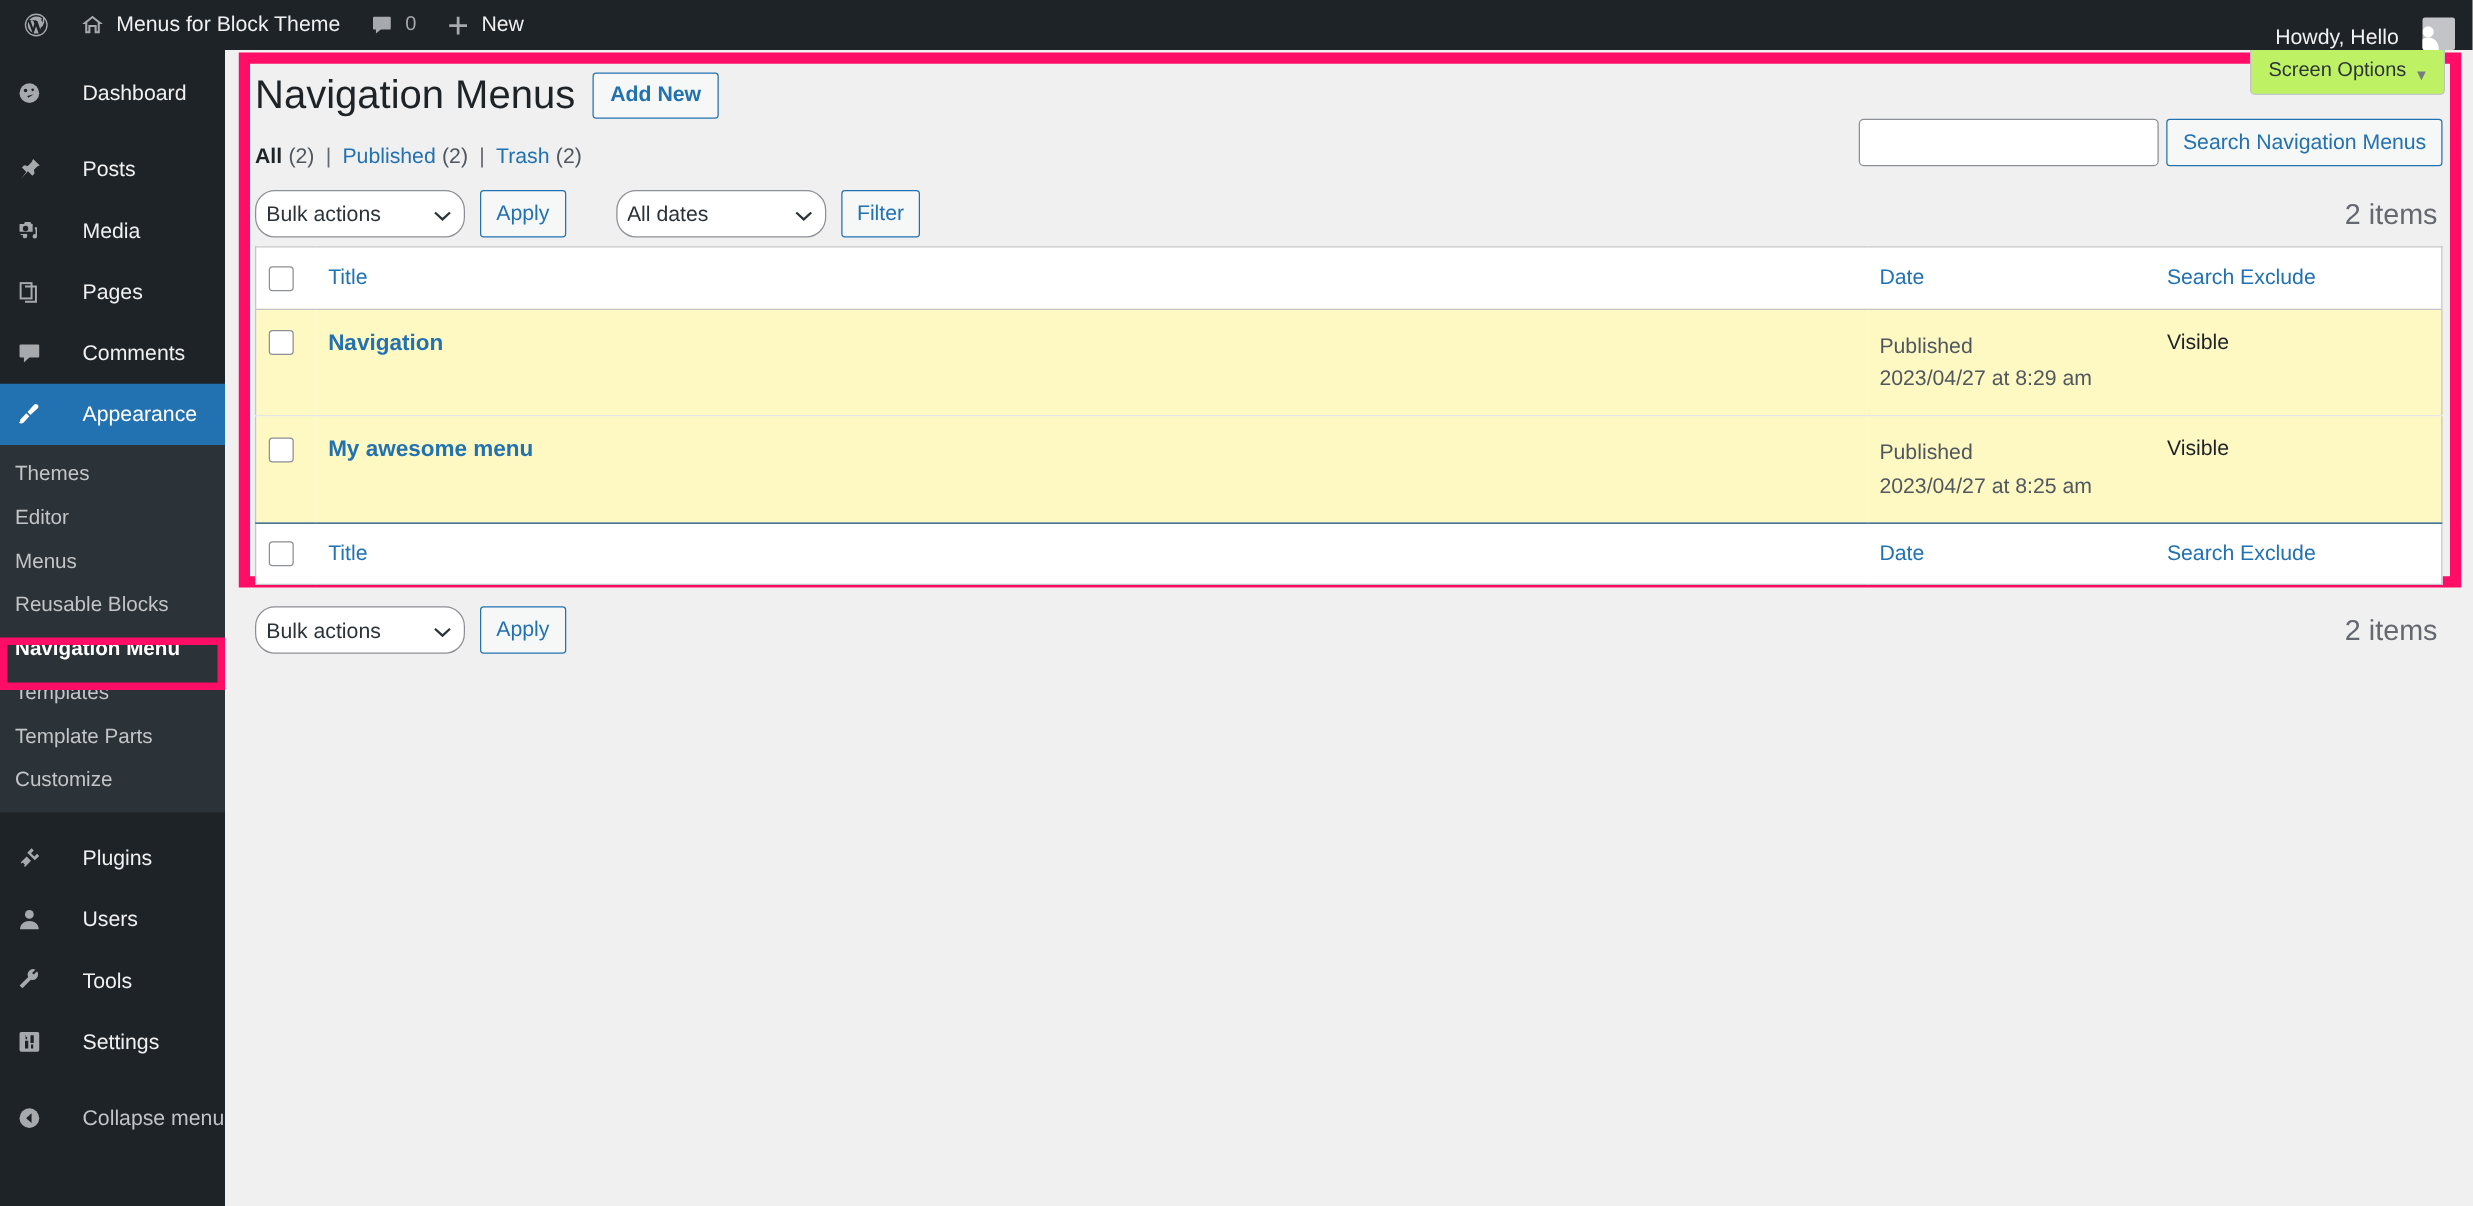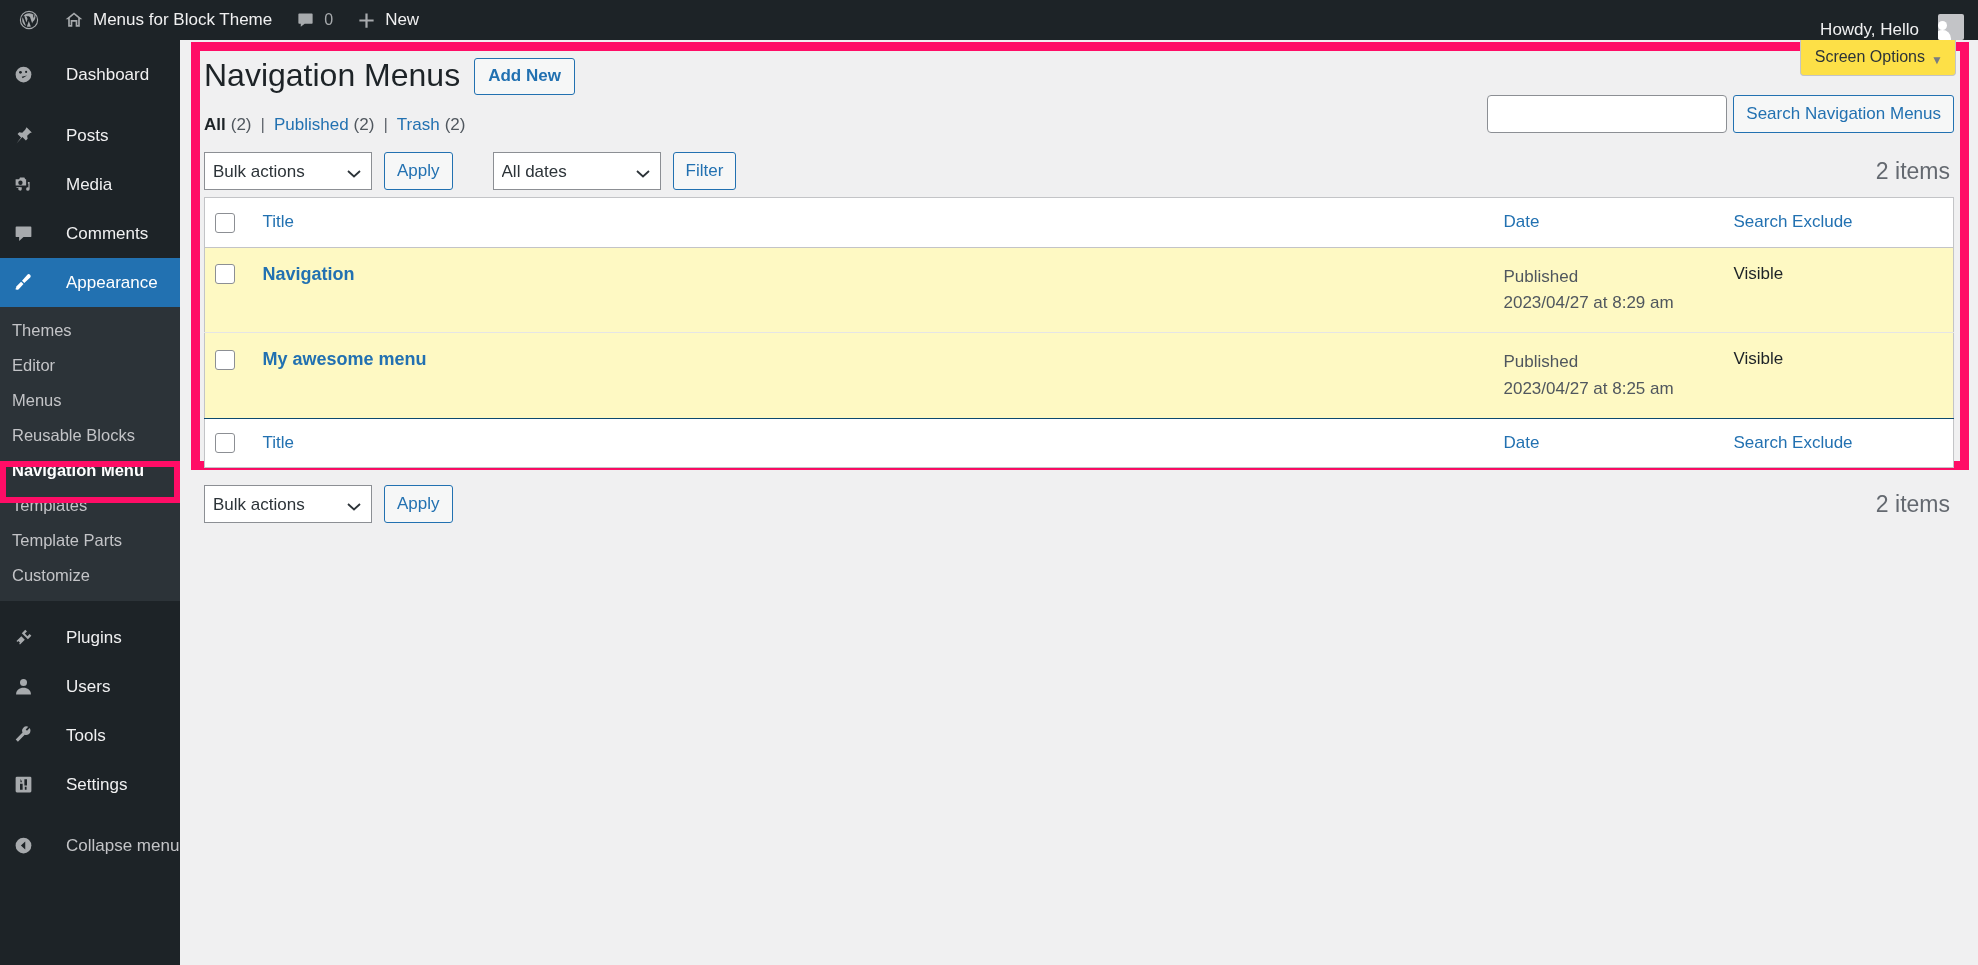--- a/index.html
+++ b/index.html
@@ -81,21 +81,21 @@
   #wpbody {
     position: absolute; top: 40px; left: 180px;
     width: 1798px; height: 925px;
     background: #f0f0f1;
   }
   #screen-meta-links {
     position: absolute; top: 0px; right: 22px;
     z-index: 1;
   }
   .screen-opt-btn {
-    background: #fde047;
+    background: #bef264;
     border: 1px solid #c3c4c7; border-top: none;
     border-radius: 0 0 4px 4px;
     padding: 8px 30px 8px 14px;
     font-size: 16px; color: #2c3338;
     position: relative;
     height: 36px;
   }
   .screen-opt-btn .caret {
     position: absolute; right: 12px; top: 13px;
     color: #787c82; font-size: 12px;
@@ -155,21 +155,21 @@
     display: inline-block;
   }
 
   .tablenav {
     display: flex; align-items: center;
     height: 52px; margin-top: 10px;
     position: relative;
   }
   .tablenav select {
     height: 38px; width: 168px;
-    border: 1px solid #8c8f94; border-radius: 0;
+    border: 1px solid #8c8f94; border-radius: 16px;
     background: #fff; color: #2c3338;
     font-size: 17px; padding: 0 28px 0 8px;
     -webkit-appearance: none; appearance: none;
   }
   .select-wrap { position: relative; display: inline-block; }
   .select-wrap .arrow {
     position: absolute; right: 11px; top: 13px;
     pointer-events: none; color: #2c3338;
   }
   .tablenav .gap { width: 12px; }
@@ -304,20 +304,29 @@
     <span class="mi">
       <svg width="21" height="21" viewBox="0 0 24 24" fill="#a7aaad">
           <path d="M3 6h4l1-2h5l1 2h1v7H3V6zm5.5 1.5a2.5 2.5 0 100 5 2.5 2.5 0 000-5z"></path>
           <path d="M17 9h2v8.2a2 2 0 11-1.4-1.9V11h-0.6V9z"></path>
           <path d="M4 15h6v2a2 2 0 11-1.4-1.9V16H4v-1z"></path>
         </svg>
     </span>
     <span>Media</span>
   </div>
 
+  <div class="menu-top">
+    <span class="mi">
+      <svg width="21" height="21" viewBox="0 0 24 24" fill="none" stroke="#a7aaad" stroke-width="1.8">
+          <rect x="4" y="4" width="10" height="14"></rect>
+          <path d="M8 7h10v14H8"></path>
+        </svg>
+    </span>
+    <span>Pages</span>
+  </div>
 
   <div class="menu-top">
     <span class="mi">
       <svg width="21" height="21" viewBox="0 0 24 24" fill="#a7aaad">
           <path d="M4 4h16a1 1 0 011 1v10a1 1 0 01-1 1h-8l-5 4.5V16H4a1 1 0 01-1-1V5a1 1 0 011-1z"></path>
         </svg>
     </span>
     <span>Comments</span>
   </div>
 

